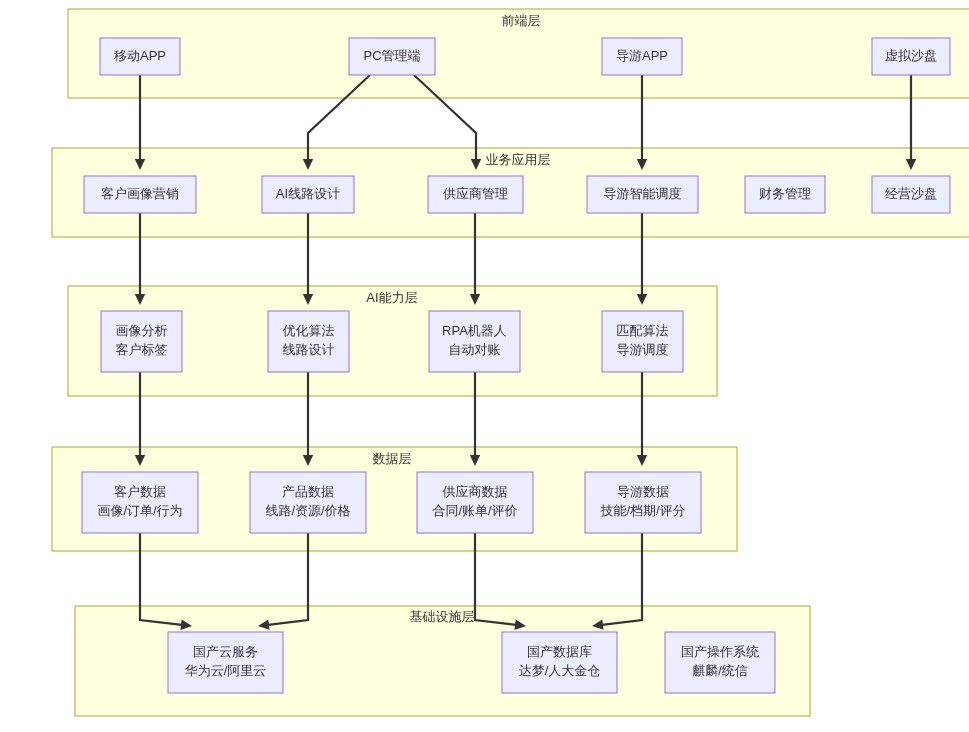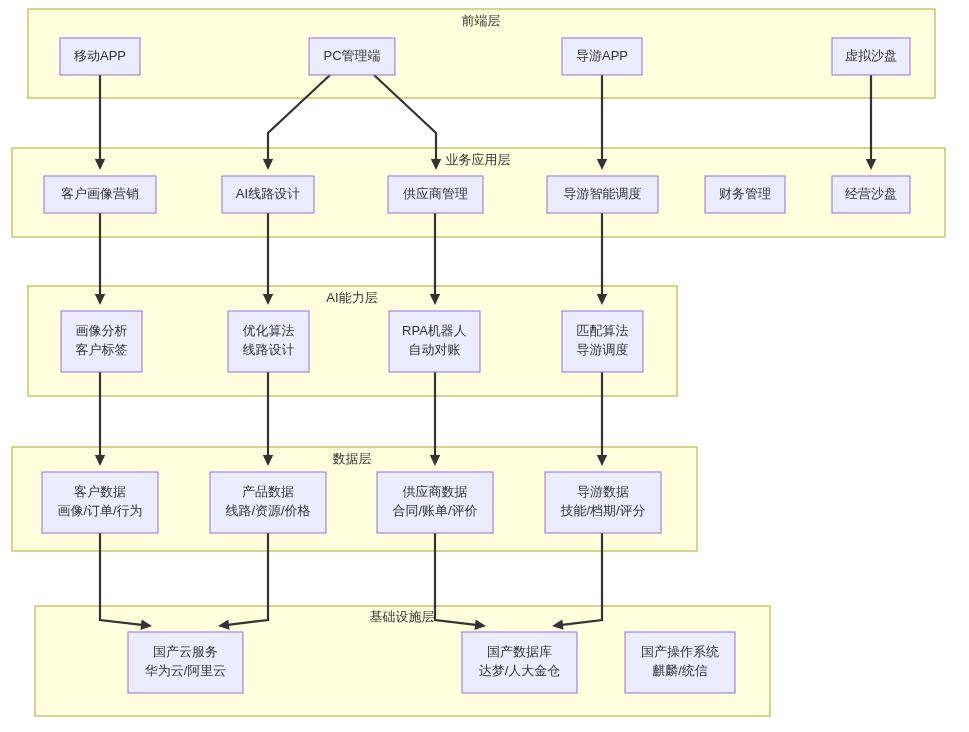--- a/index.html
+++ b/index.html
@@ -10,20 +10,21 @@
   body {
     width: 969px;
     height: 732px;
     font-family: "Liberation Sans", "DejaVu Sans", sans-serif;
     overflow: hidden;
   }
   #diagram-root {
     position: relative;
     width: 904px;
     height: 732px;
+    margin-left: 40px;
   }
   svg#arch-svg {
     display: block;
     width: 969px;
     height: 732px;
   }
   .layer-box {
     fill: #ffffde;
     stroke: #aaaa33;
     stroke-width: 1;

